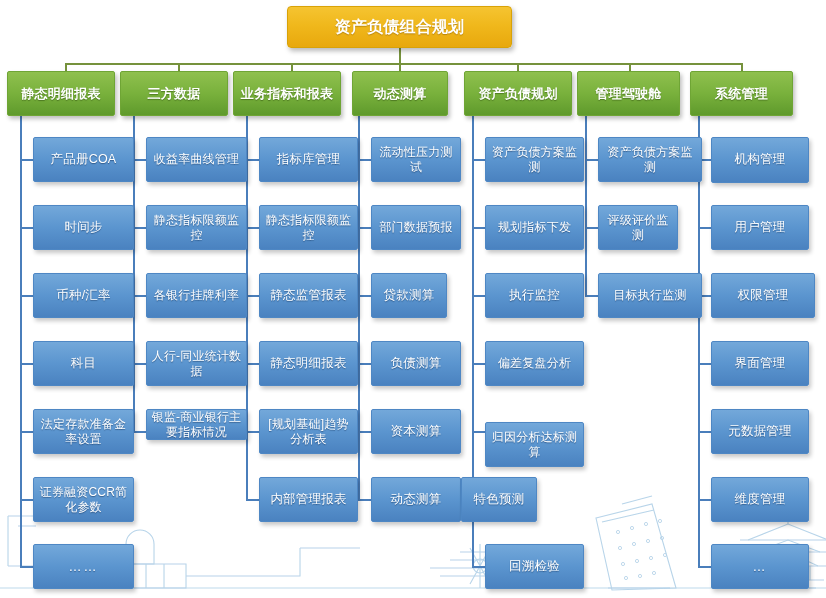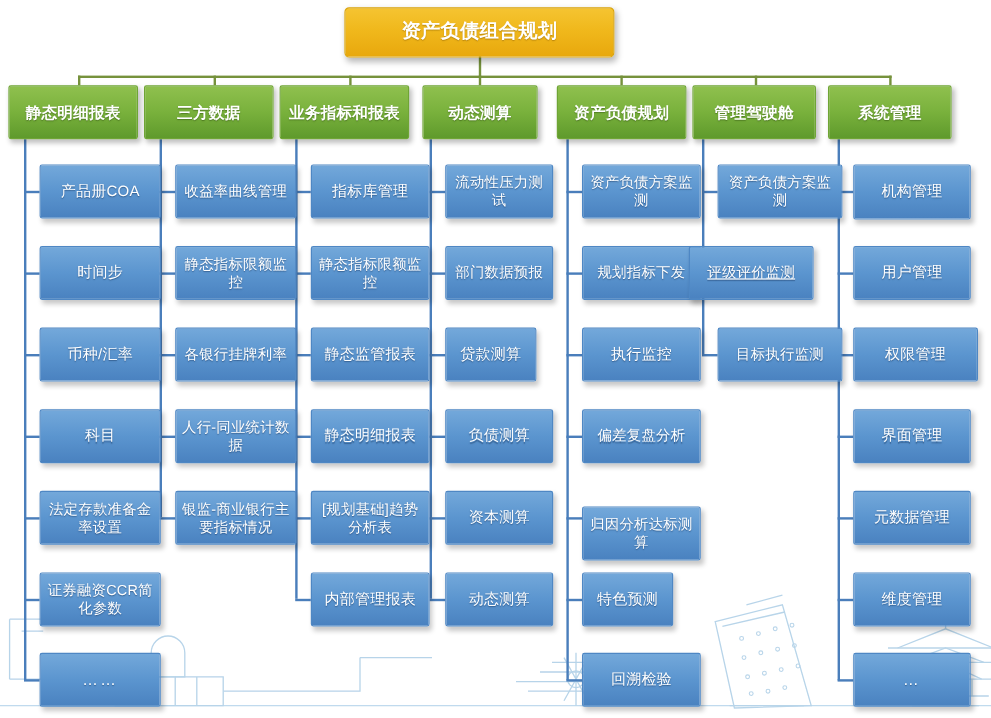--- a/index.html
+++ b/index.html
@@ -226,46 +226,46 @@
   <div class="node leaf" style="left:33px; top:273px; width:101px; height:45px;">币种/汇率</div>
   <div class="node leaf" style="left:33px; top:341px; width:101px; height:45px;">科目</div>
   <div class="node leaf small" style="left:33px; top:409px; width:101px; height:45px;">法定存款准备金率设置</div>
   <div class="node leaf small" style="left:33px; top:477px; width:101px; height:45px;">证券融资CCR简化参数</div>
   <div class="node leaf dots" style="left:33px; top:544px; width:101px; height:45px;">……</div>
 
   <div class="node leaf small" style="left:146px; top:137px; width:101px; height:45px;">收益率曲线管理</div>
   <div class="node leaf small" style="left:146px; top:205px; width:101px; height:45px;">静态指标限额监控</div>
   <div class="node leaf small" style="left:146px; top:273px; width:101px; height:45px;">各银行挂牌利率</div>
   <div class="node leaf small" style="left:146px; top:341px; width:101px; height:45px;">人行-同业统计数据</div>
-  <div class="node leaf small" style="left:146px; top:409px; width:101px; height:45px;">银监-商业银行主要指标情况</div>
+  <div class="node leaf small" style="left:146px; top:409px; width:101px; height:31px;">银监-商业银行主要指标情况</div>
 
   <div class="node leaf" style="left:259px; top:137px; width:99px; height:45px;">指标库管理</div>
   <div class="node leaf small" style="left:259px; top:205px; width:99px; height:45px;">静态指标限额监控</div>
   <div class="node leaf" style="left:259px; top:273px; width:99px; height:45px;">静态监管报表</div>
   <div class="node leaf" style="left:259px; top:341px; width:99px; height:45px;">静态明细报表</div>
   <div class="node leaf small" style="left:259px; top:409px; width:99px; height:45px;">[规划基础]趋势分析表</div>
   <div class="node leaf" style="left:259px; top:477px; width:99px; height:45px;">内部管理报表</div>
 
   <div class="node leaf small" style="left:371px; top:137px; width:90px; height:45px;">流动性压力测试</div>
   <div class="node leaf small" style="left:371px; top:205px; width:90px; height:45px;">部门数据预报</div>
   <div class="node leaf" style="left:371px; top:273px; width:76px; height:45px;">贷款测算</div>
   <div class="node leaf" style="left:371px; top:341px; width:90px; height:45px;">负债测算</div>
   <div class="node leaf" style="left:371px; top:409px; width:90px; height:45px;">资本测算</div>
   <div class="node leaf" style="left:371px; top:477px; width:90px; height:45px;">动态测算</div>
 
   <div class="node leaf small" style="left:485px; top:137px; width:99px; height:45px;">资产负债方案监测</div>
   <div class="node leaf small" style="left:485px; top:205px; width:99px; height:45px;">规划指标下发</div>
   <div class="node leaf" style="left:485px; top:273px; width:99px; height:45px;">执行监控</div>
   <div class="node leaf small" style="left:485px; top:341px; width:99px; height:45px;">偏差复盘分析</div>
   <div class="node leaf small" style="left:485px; top:422px; width:99px; height:45px;">归因分析达标测算</div>
-  <div class="node leaf" style="left:485px; top:477px; width:76px; height:45px;">特色预测</div>
+  <div class="node leaf" style="left:461px; top:477px; width:76px; height:45px;">特色预测</div>
   <div class="node leaf" style="left:485px; top:544px; width:99px; height:45px;">回溯检验</div>
 
   <div class="node leaf small" style="left:598px; top:137px; width:104px; height:45px;">资产负债方案监测</div>
-  <div class="node leaf small" style="left:574px; top:205px; width:104px; height:45px;text-decoration:underline;">评级评价监测</div>
+  <div class="node leaf small" style="left:598px; top:205px; width:80px; height:45px;">评级评价监测</div>
   <div class="node leaf small" style="left:598px; top:273px; width:104px; height:45px;">目标执行监测</div>
 
   <div class="node leaf" style="left:711px; top:137px; width:98px; height:46px;">机构管理</div>
   <div class="node leaf" style="left:711px; top:205px; width:98px; height:45px;">用户管理</div>
   <div class="node leaf" style="left:711px; top:273px; width:104px; height:45px;">权限管理</div>
   <div class="node leaf" style="left:711px; top:341px; width:98px; height:45px;">界面管理</div>
   <div class="node leaf" style="left:711px; top:409px; width:98px; height:45px;">元数据管理</div>
   <div class="node leaf" style="left:711px; top:477px; width:98px; height:45px;">维度管理</div>
   <div class="node leaf dots" style="left:711px; top:544px; width:98px; height:45px;">…</div>
 

